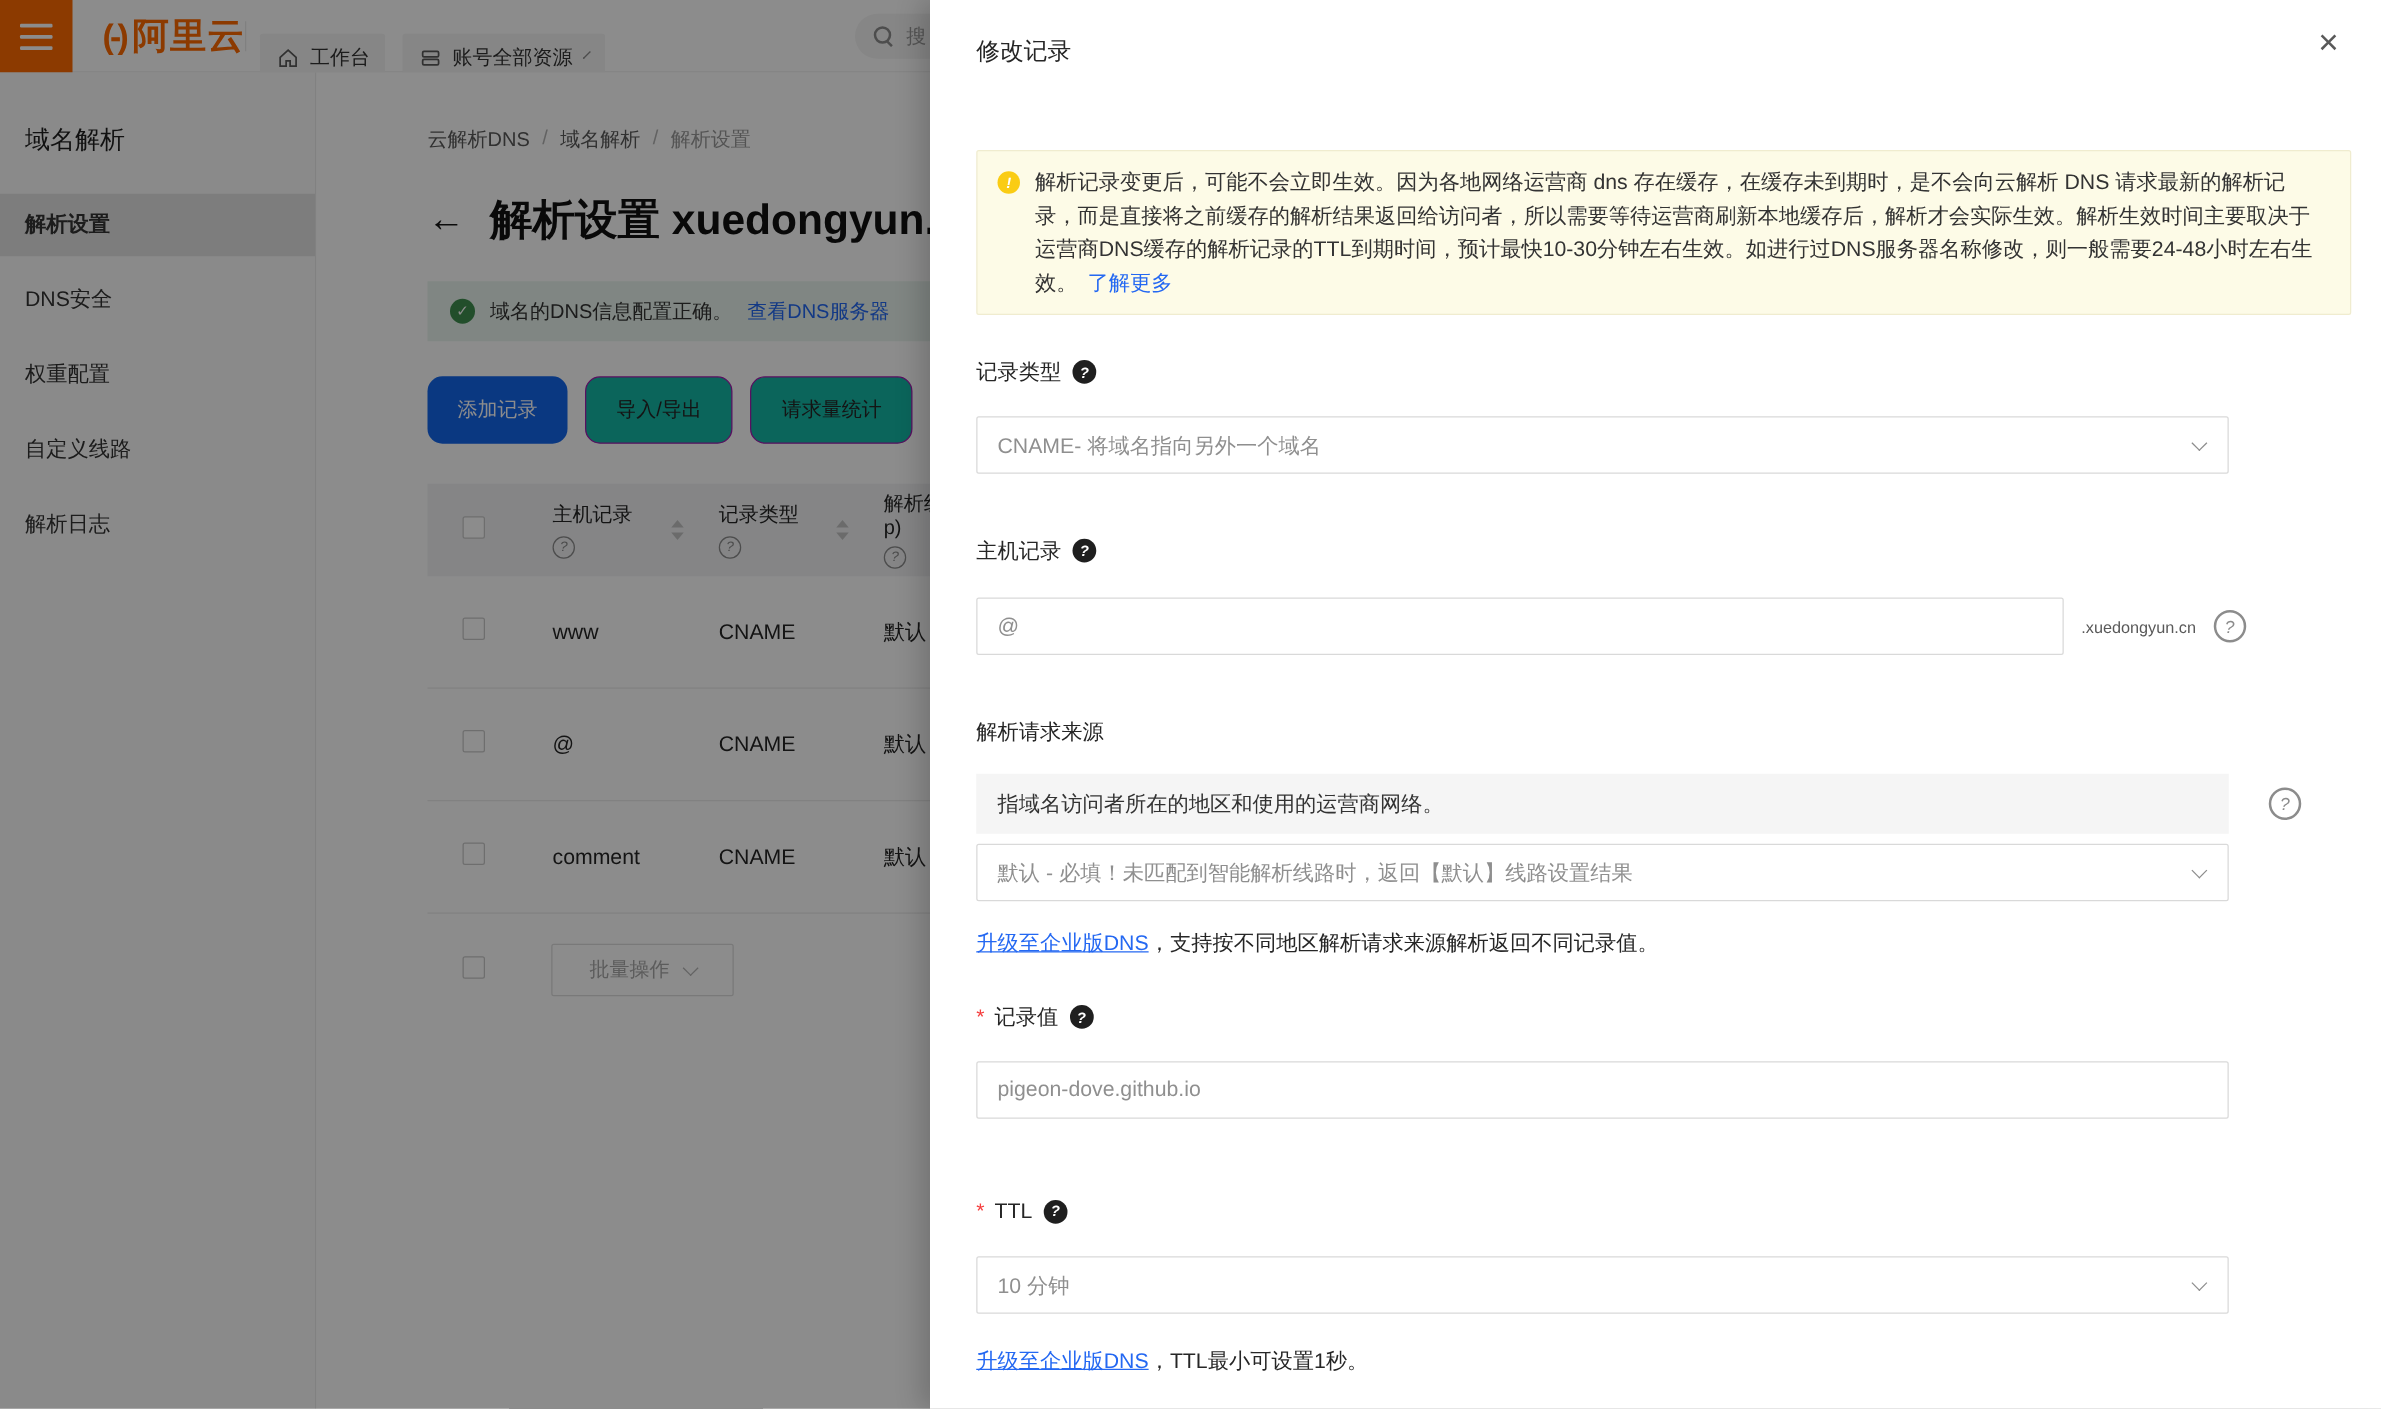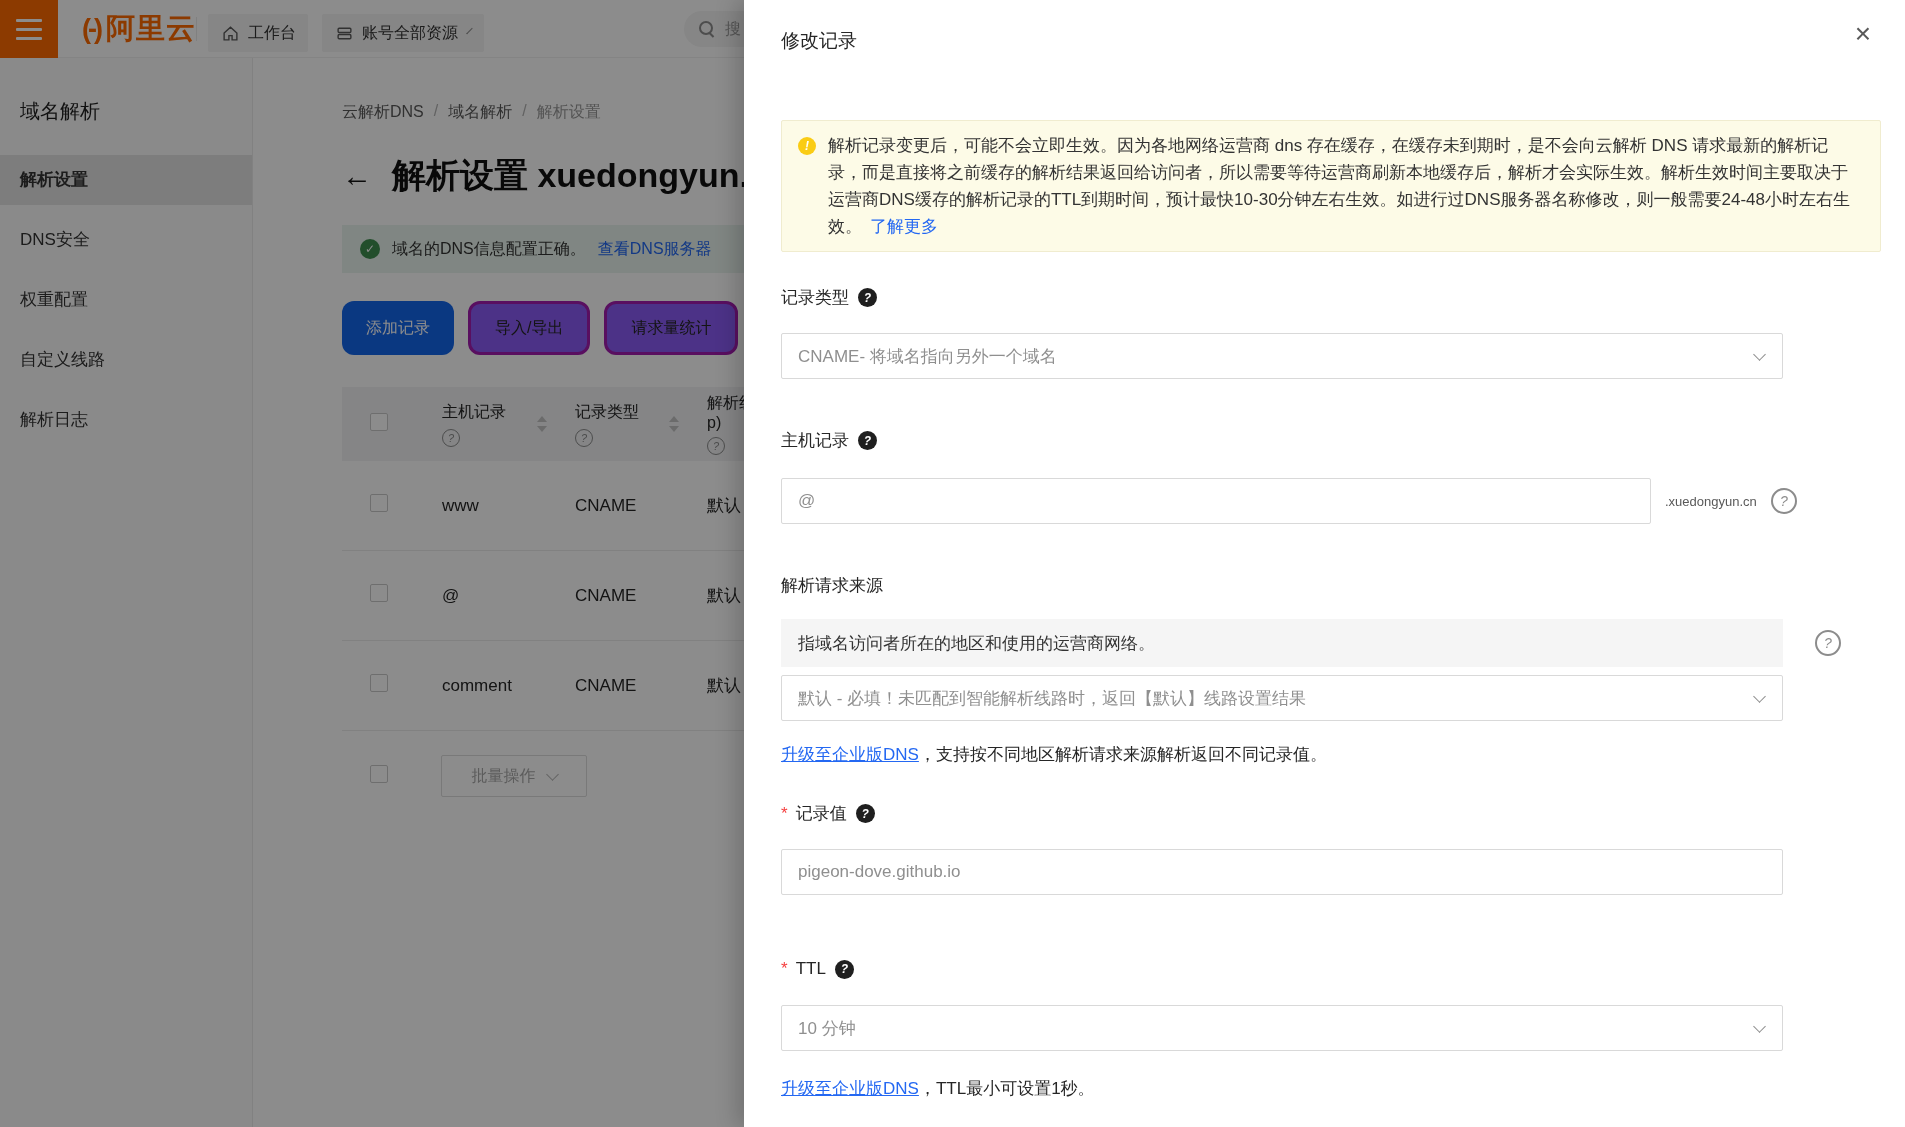--- a/index.html
+++ b/index.html
@@ -11,21 +11,21 @@
   .app { position:absolute; inset:0; background:#fff; }
 
   
   .topbar { position:absolute; top:0; left:0; right:0; height:58px; background:#fff; border-bottom:1px solid #F0F0F0; }
   .burger { position:absolute; left:0; top:0; width:58px; height:58px; background:#FF6A00; display:flex; flex-direction:column; justify-content:center; align-items:center; gap:6px; cursor:pointer; }
   .burger i { width:26px; height:3px; background:#fff; border-radius:1px; }
   .logo { position:absolute; left:82px; top:0; height:58px; display:flex; align-items:center; gap:6px; color:#FF6A00; font-weight:bold; white-space:nowrap; }
   .logo .mark { font-size:27px; letter-spacing:-3px; }
   .logo .name { font-size:29px; letter-spacing:1px; }
   .vdiv { position:absolute; left:196px; top:17px; width:1px; height:24px; background:#E9E9E9; }
-  .hbtn { position:absolute; top:14px; height:38px; background:#F4F4F4; border-radius:2px; display:flex; align-items:center; padding:0 14px; gap:9px; font-size:16px; color:#333; cursor:pointer; white-space:nowrap; }
+  .hbtn { position:absolute; top:27px; height:38px; background:#F4F4F4; border-radius:2px; display:flex; align-items:center; padding:0 14px; gap:9px; font-size:16px; color:#333; cursor:pointer; white-space:nowrap; }
   .hbtn svg { flex:0 0 auto; }
   #btn-workbench { left:208px; width:100px; }
   #btn-resources { left:322px; width:162px; }
   .hbtn .chev { margin-left:2px; width:8px; height:8px; border-width:1.4px; margin-top:-4px; }
   .search { position:absolute; left:684px; top:11px; width:280px; height:36px; background:#F4F4F4; border-radius:18px; display:flex; align-items:center; padding-left:15px; gap:10px; color:#9B9B9B; font-size:16px; }
   .mag { position:relative; width:16px; height:16px; display:inline-block; }
   .mag::before { content:""; position:absolute; left:0; top:0; width:10px; height:10px; border:2px solid #8C8C8C; border-radius:50%; }
   .mag::after { content:""; position:absolute; left:11px; top:11px; width:6px; height:2px; background:#8C8C8C; transform:rotate(45deg); transform-origin:0 0; }
 
   
@@ -43,21 +43,21 @@
   .breadcrumb .current { color:#999; }
   .title-row { margin-top:30px; display:flex; align-items:center; gap:20px; white-space:nowrap; }
   .back { font-size:30px; color:#141414; cursor:pointer; line-height:1; }
   .page-title { font-size:34px; font-weight:bold; color:#111; }
   .dns-ok { margin-top:26px; width:1240px; height:48px; background:#E9F5EE; display:flex; align-items:center; padding-left:18px; gap:12px; font-size:16px; color:#333; white-space:nowrap; }
   .ok-icon { flex:0 0 20px; width:20px; height:20px; border-radius:50%; background:#3E8E4F; color:#fff; font-size:12px; font-weight:bold; display:flex; align-items:center; justify-content:center; }
   .dns-ok .link { }
   .toolbar { margin-top:28px; display:flex; gap:14px; }
   .btn { height:54px; border-radius:12px; font-size:16px; display:flex; align-items:center; padding:0 24px; cursor:pointer; white-space:nowrap; }
   .btn.primary { background:#1366EC; color:#fff; }
-  .btn.ghost { background:#8b5cf6; border:3px solid #a21caf; color:#262626;text-align:center; }
+  .btn.ghost { background:#14b8a6; border:1px solid #a21caf; color:#262626;text-align:center; }
   .btn.partial { width:130px; }
 
   .table { margin-top:32px; width:1240px; font-size:17px; }
   .thead { background:#F2F3F5; height:74px; display:flex; align-items:center; font-size:16px; }
   .tr { height:90px; display:flex; align-items:center; border-bottom:1px solid #EBEBEB; }
   .c1 { width:70px; padding-left:28px; }
   .c2 { width:135px; padding-left:30px; position:relative; }
   .c3 { width:132px; padding-left:28px; position:relative; }
   .c4 { flex:1; padding-left:28px; }
   .th-inner { display:flex; flex-direction:column; align-items:flex-start; gap:6px; }

